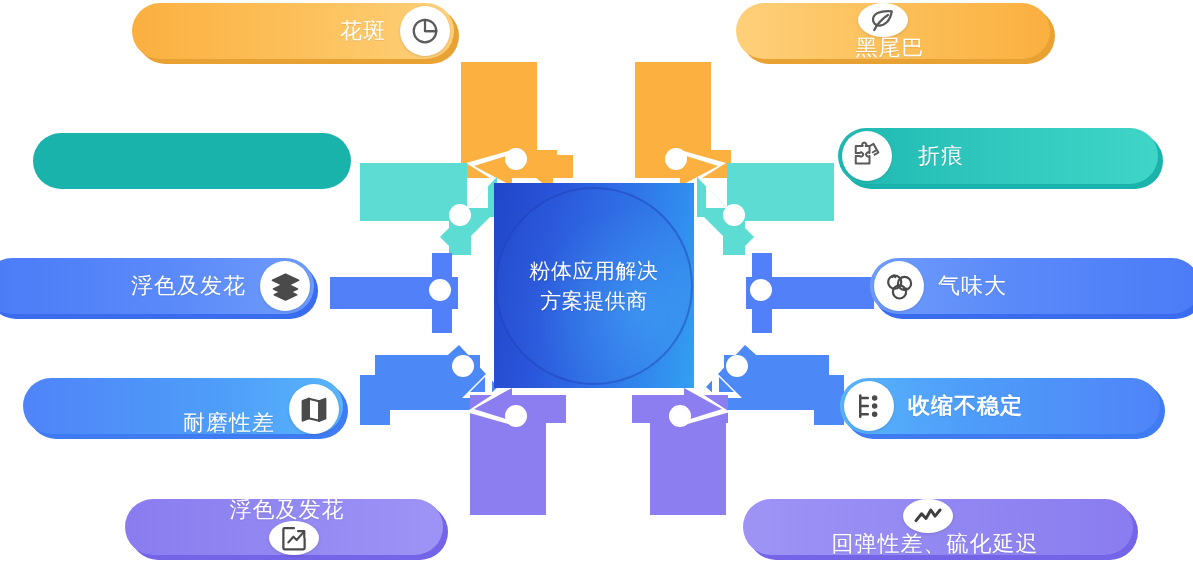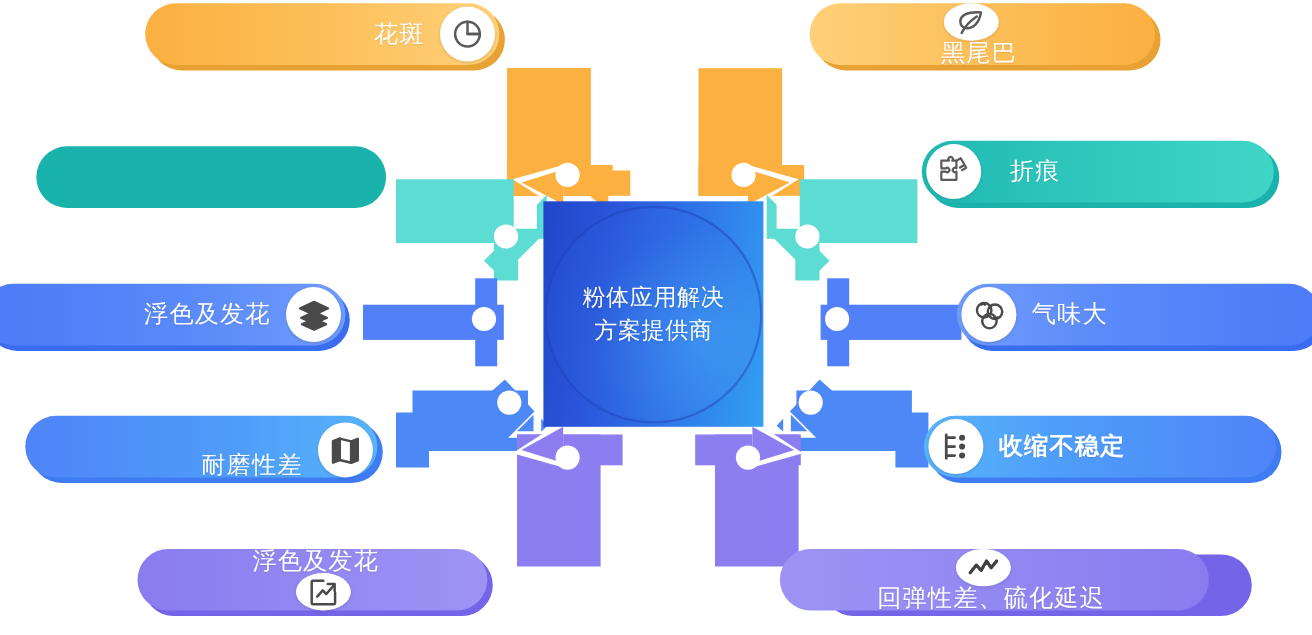--- a/index.html
+++ b/index.html
@@ -314,21 +314,21 @@
     <span class="label">浮色及发花</span>
     <span class="badge">
       <svg width="30" height="30" viewBox="0 0 24 24" fill="none" stroke="#4a4a4a" stroke-width="1.8" stroke-linecap="round" stroke-linejoin="round">
         <path d="M20.5 12.5v7.5a1 1 0 0 1-1 1h-15a1 1 0 0 1-1-1v-15a1 1 0 0 1 1-1H12"></path>
         <path d="M7.5 15.5l4-4.5 2.6 2.6 5.4-6.1"></path>
         <path d="M15.2 6.4h5v5"></path>
       </svg>
     </span>
   </div>
 
-  <div class="pill align-left v-purple" style="left:709px;top:499px;width:390px;justify-content:center;">
+  <div class="pill align-left v-purple" style="left:743px;top:499px;width:390px;justify-content:center;">
     <span class="badge">
       <svg width="32" height="32" viewBox="0 0 24 24" fill="none" stroke="#3f3f3f" stroke-width="2.2" stroke-linecap="round" stroke-linejoin="round">
         <path d="M3 15.5l4.2-5.2 3.3 3.6 3.6-6.4 3.2 4.6 3.7-4.6"></path>
       </svg>
     </span>
     <span class="label">回弹性差、硫化延迟</span>
   </div>
 
 </div>
 

